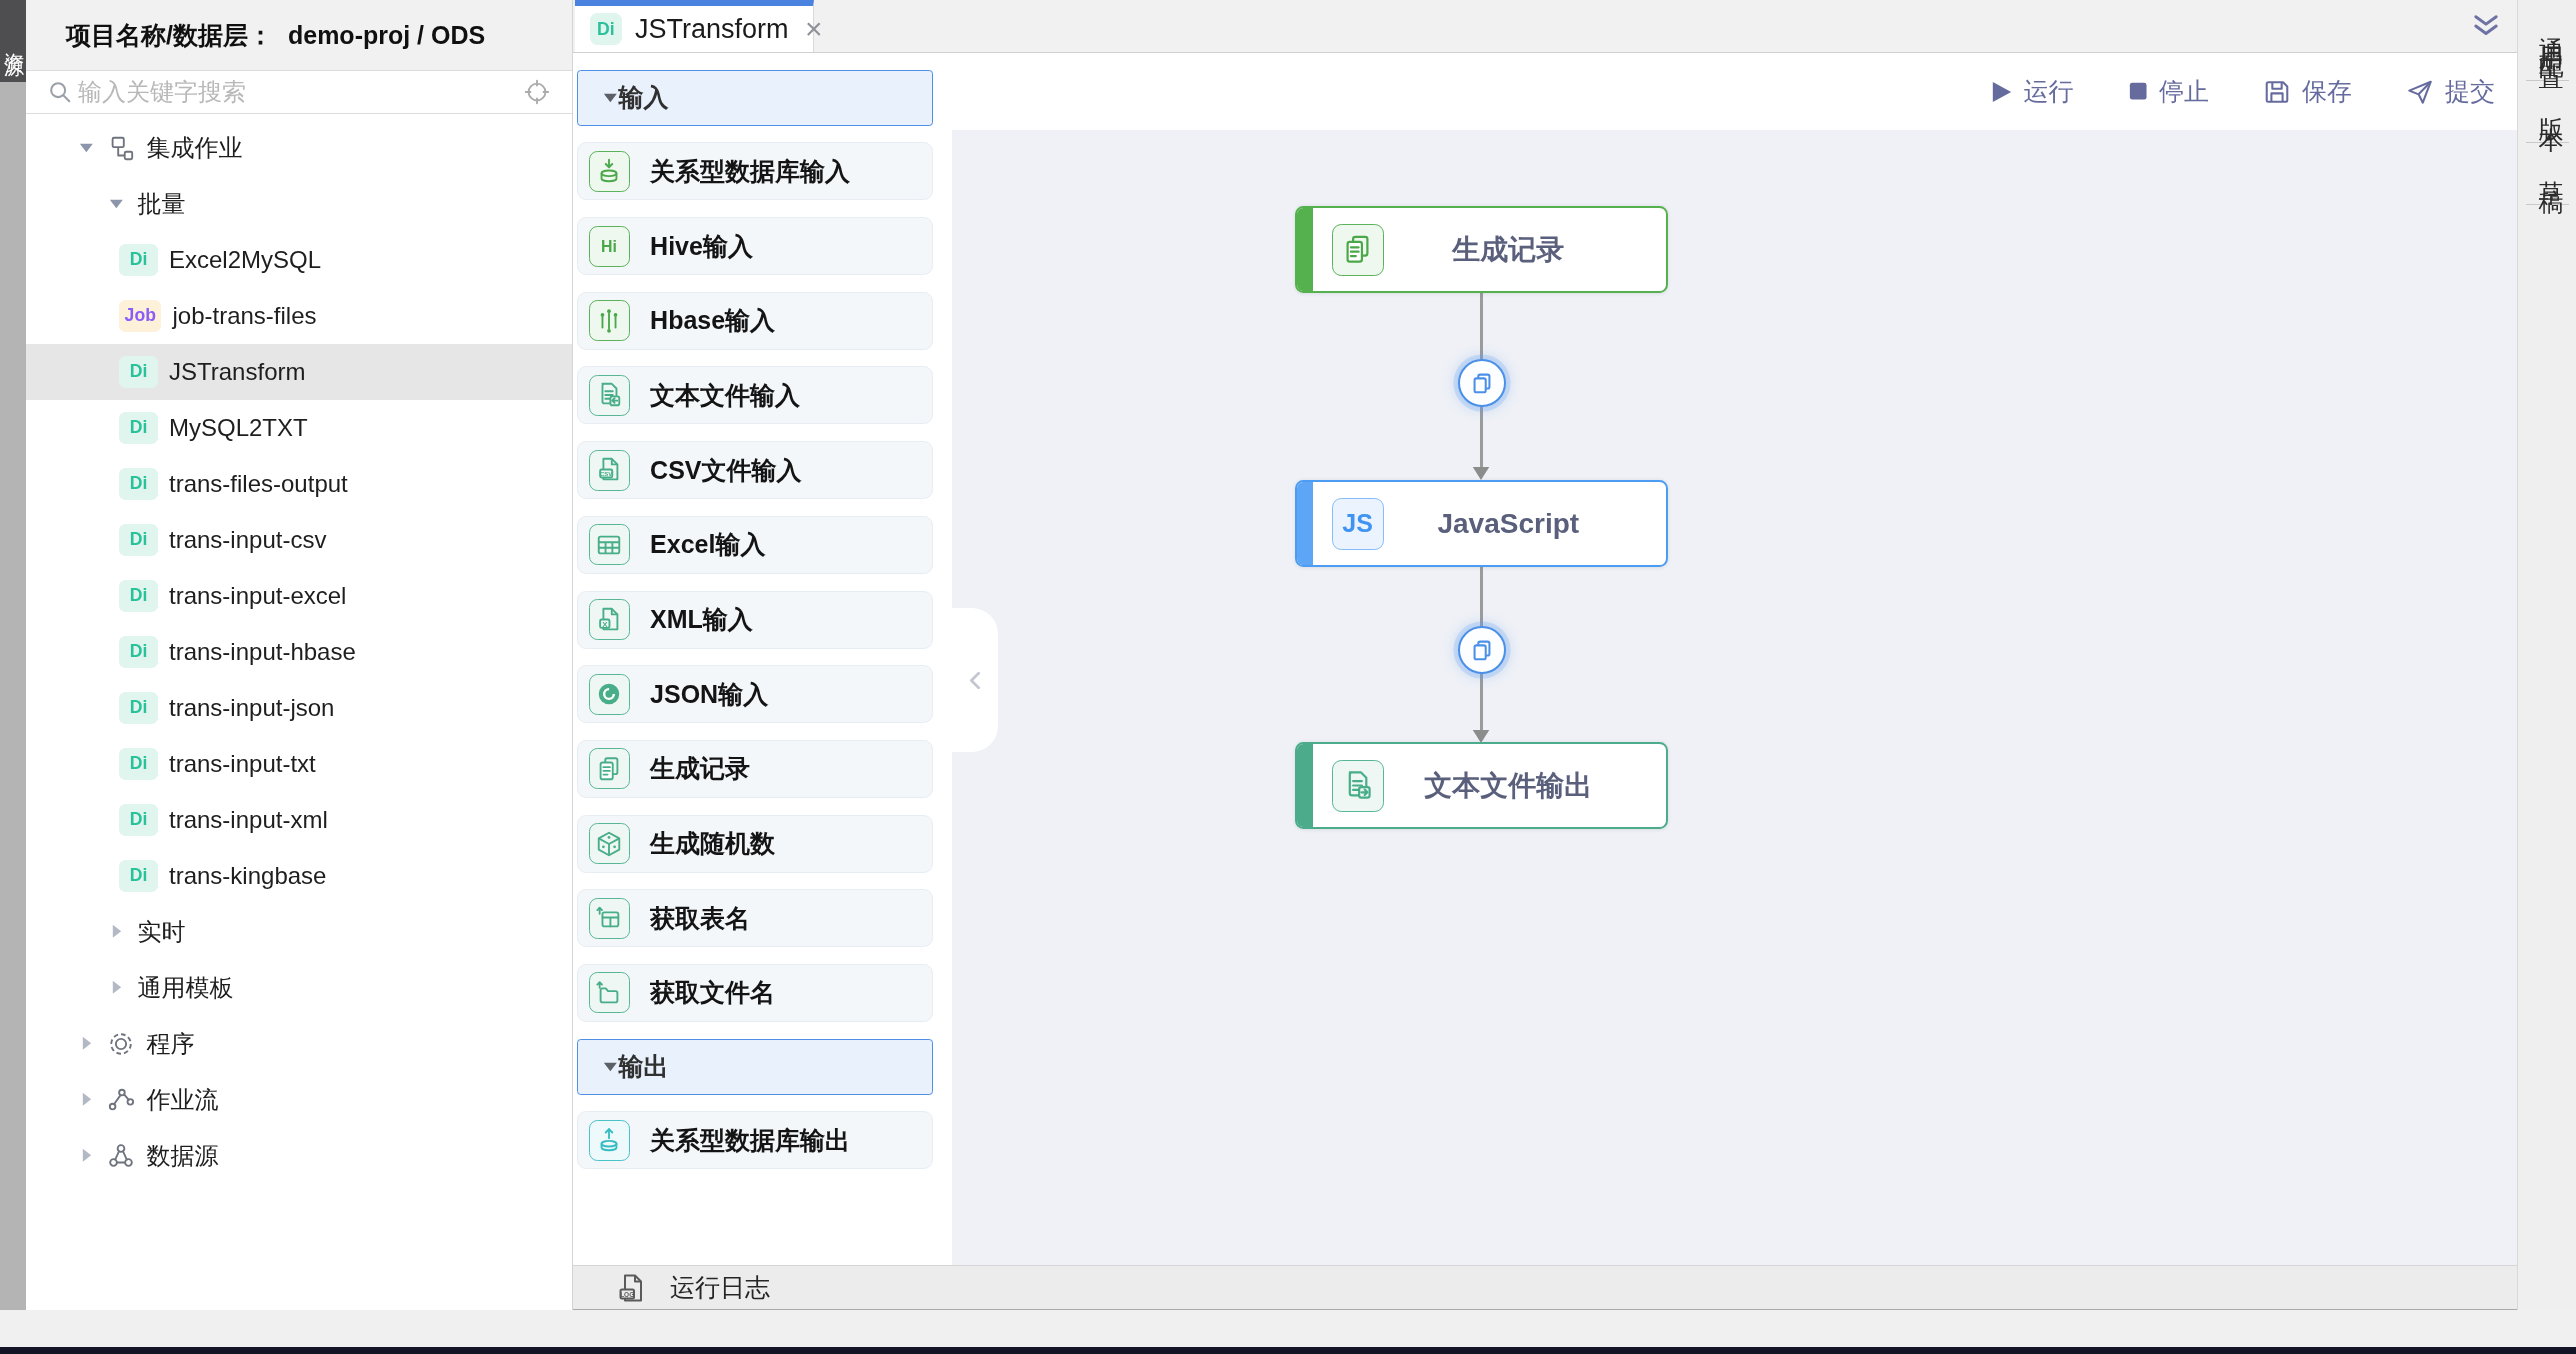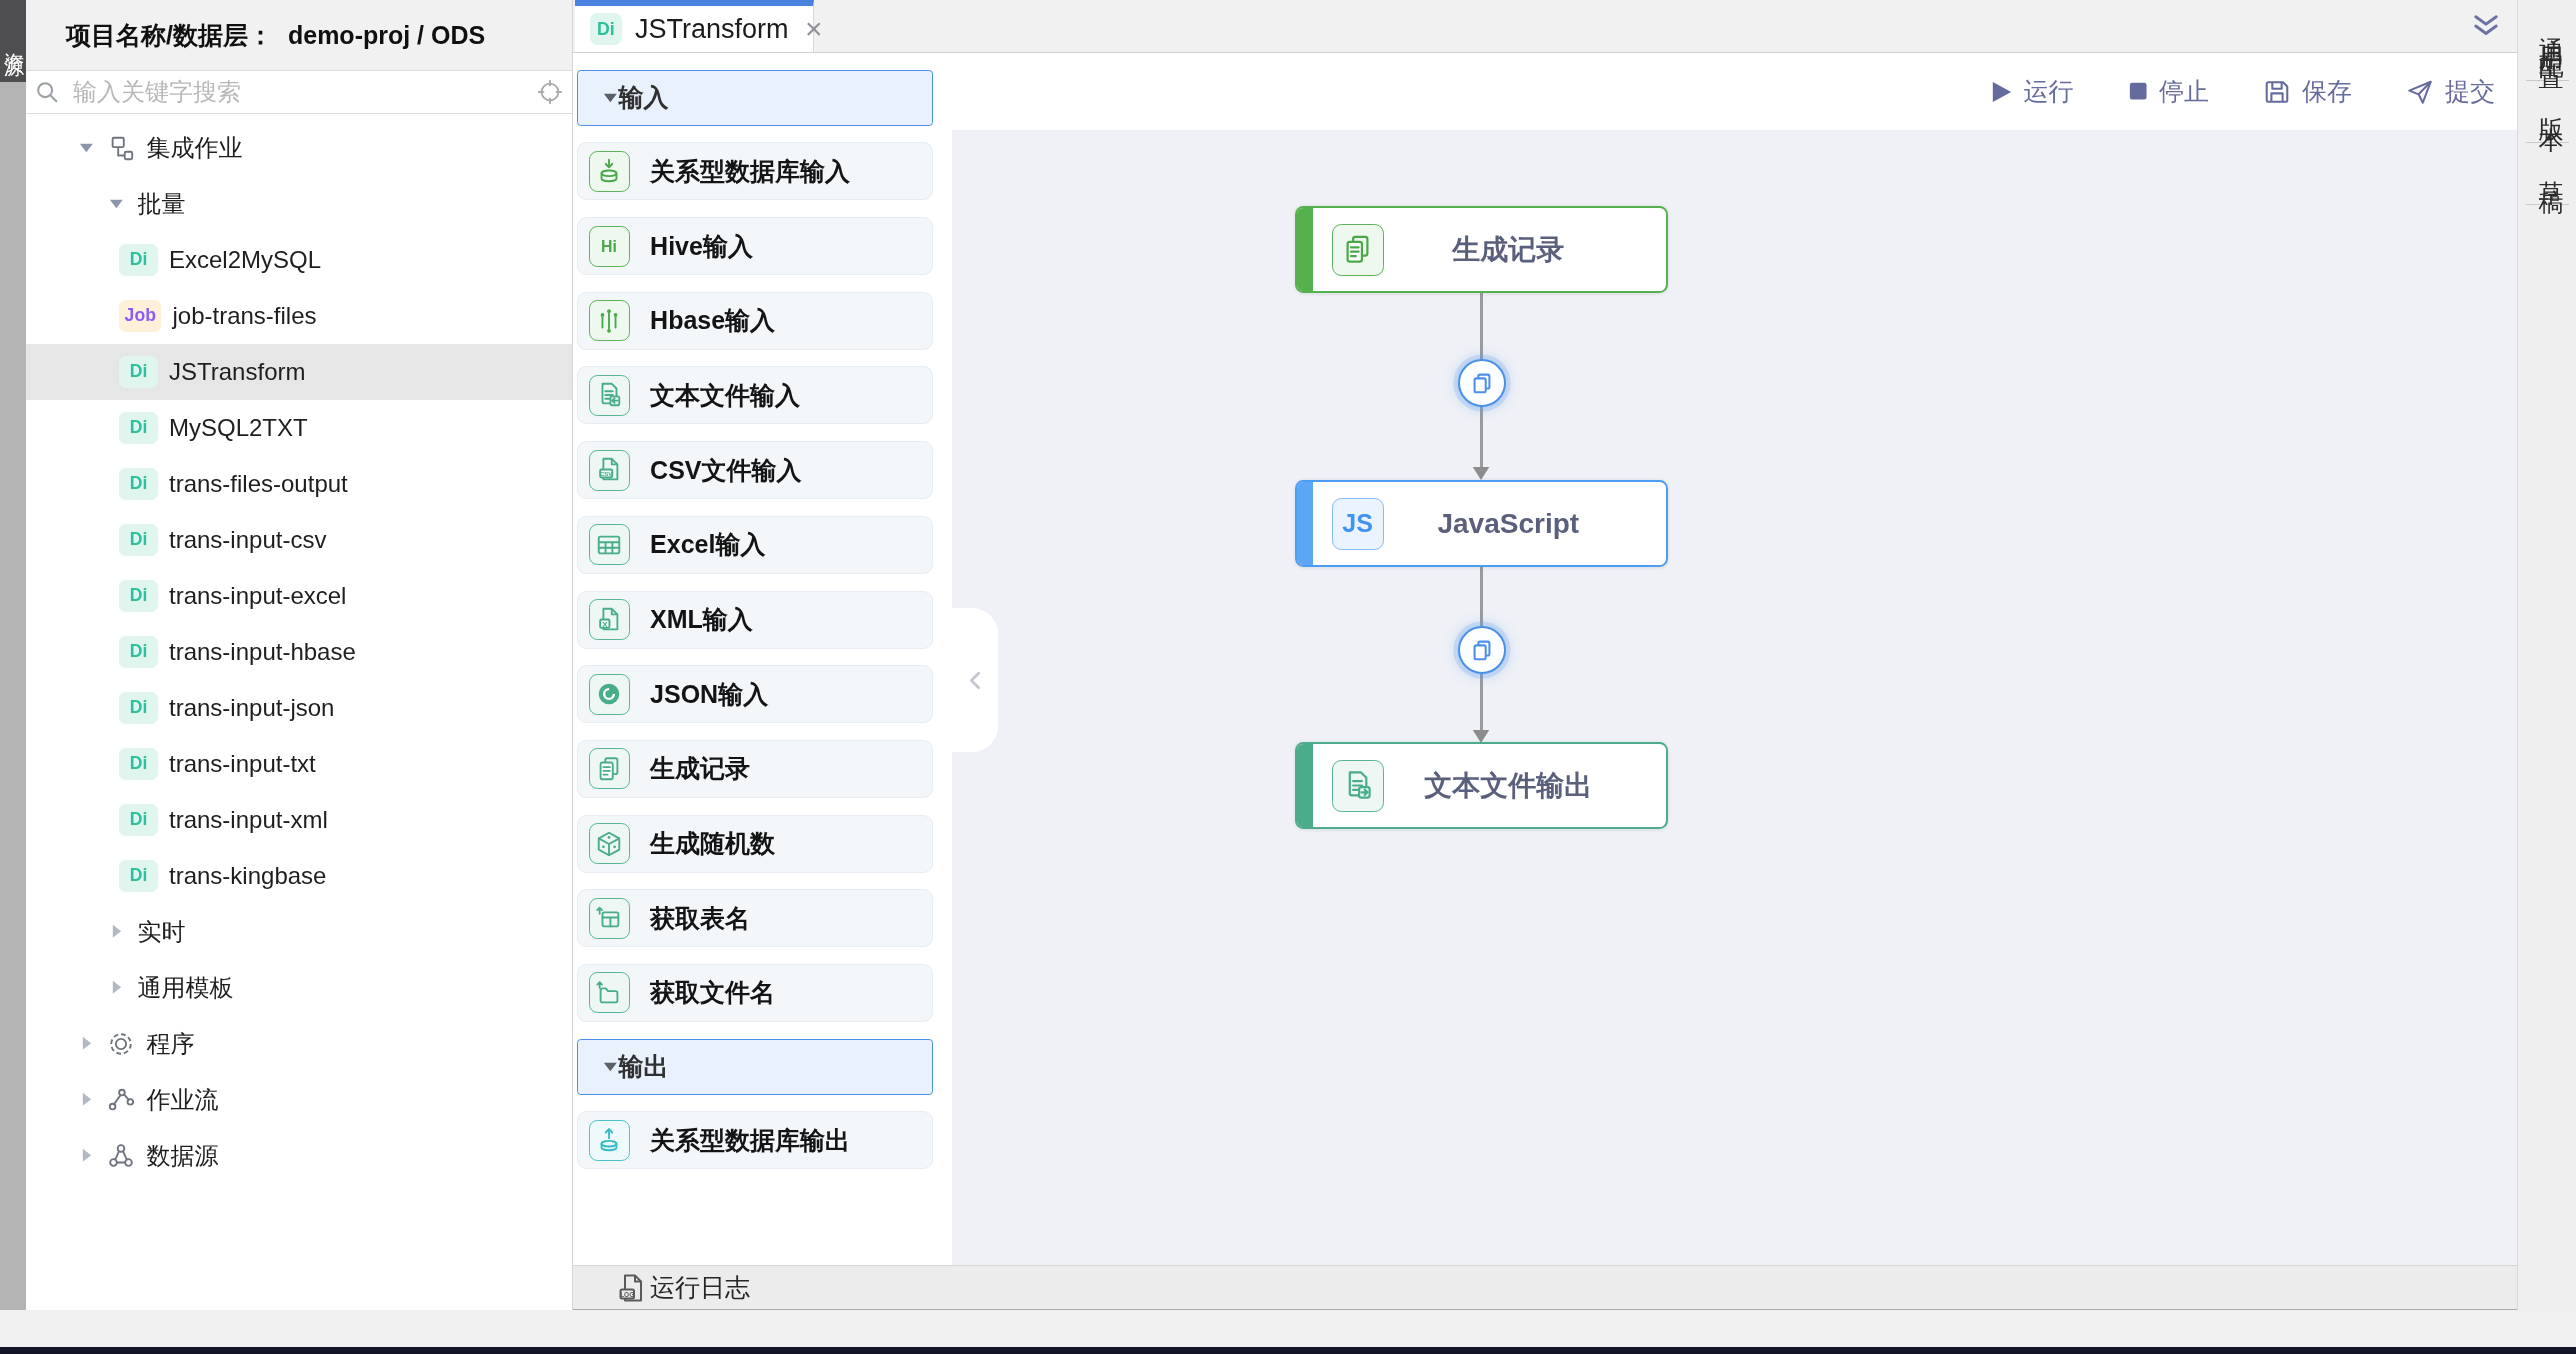--- a/index.html
+++ b/index.html
@@ -7,21 +7,21 @@
 body{font-family:"Liberation Sans","DejaVu Sans",sans-serif;background:#f0f0f0;}
 .top{display:flex;height:1310px;}
 
 
 .left-rail{width:26px;background:#b4b4b4;flex:0 0 auto;}
 .lr-tab{height:82px;background:#4e4e50;color:#fff;writing-mode:vertical-rl;letter-spacing:4.6px;font-size:20.4px;display:flex;align-items:center;justify-content:center;cursor:pointer;}
 
 
 .sidebar{width:547px;background:#fff;border-right:0.9px solid #d4d4d4;display:flex;flex-direction:column;flex:0 0 auto;}
 .sb-header{height:71px;background:#f1f1f1;border-bottom:0.9px solid #dcdcdc;display:flex;align-items:center;padding-left:40px;gap:15px;font-weight:bold;font-size:25px;color:#101010;flex:0 0 auto;}
-.sb-search{height:43px;border-bottom:0.9px solid #dcdcdc;display:flex;align-items:center;padding:0 8px;gap:13px;flex:0 0 auto;}
+.sb-search{height:43px;border-bottom:0.9px solid #dcdcdc;display:flex;align-items:center;padding:0 21px;gap:5px;flex:0 0 auto;}
 .sb-search input{flex:1;border:0;outline:none;font-size:24px;color:#333;background:transparent;font-family:inherit;}
 .sb-search input::placeholder{color:#b8b8b8;}
 .tree{flex:1;padding-top:5.6px;overflow:hidden;}
 .trow{height:56px;display:flex;align-items:center;gap:11px;font-size:24px;color:#1e1e1e;cursor:pointer;}
 .trow.sel{background:#e6e6e6;}
 .d0{padding-left:50px;}.d1{padding-left:80px;}.d2{padding-left:93px;}
 .caret{width:20.4px;display:flex;align-items:center;justify-content:center;flex:0 0 auto;}
 .ticon{width:28px;height:28px;flex:0 0 auto;}
 .badge{min-width:39px;height:32px;padding:0 5.6px;border-radius:6.5px;font-size:17.6px;font-weight:bold;display:flex;align-items:center;justify-content:center;flex:0 0 auto;}
 .badge.di{background:#e0f5ee;color:#2bc19b;}
@@ -58,21 +58,21 @@
 .nlabel{flex:1;text-align:center;font-size:28px;font-weight:bold;color:#5a5f7c;padding-right:33px;}
 .n-green{border-color:#55b14e;}.n-green .naccent{background:#55b14e;}.n-green .nicon{border-color:#5bb25b;background:#eff8ee;color:#4aa84a;}
 .n-blue{border-color:#4d9cf3;}.n-blue .naccent{background:#5da5f5;}.n-blue .nicon{border-color:#86bdf8;background:#eaf3fe;color:#3f93f2;font-weight:bold;font-size:25px;}
 .n-teal{border-color:#4bab8a;}.n-teal .naccent{background:#4bab8a;}.n-teal .nicon{border-color:#57b795;background:#eef7f3;color:#48ad89;}
 .edge{position:absolute;left:528px;width:2.8px;background:#9b9b9b;}
 .earrow{position:absolute;left:518px;}
 .linkdot{position:absolute;left:506px;width:48px;height:48px;border:2.8px solid #4a90e8;border-radius:50%;background:#fdfeff;display:flex;align-items:center;justify-content:center;box-shadow:0 0 0 4.6px rgba(90,155,240,.2),0 0 15px rgba(90,155,240,.45);cursor:pointer;}
 .pill{position:absolute;left:0;top:478px;width:46px;height:144px;background:#fff;border-radius:0 26px 26px 0;display:flex;align-items:center;justify-content:center;cursor:pointer;}
 
 
-.logbar{height:45px;background:#ececec;border-top:0.9px solid #d6d6d6;border-bottom:1.9px solid #a9a9a9;display:flex;align-items:center;gap:4px;padding-left:43px;font-size:25px;color:#262626;flex:0 0 auto;cursor:pointer;}
+.logbar{height:45px;background:#ececec;border-top:0.9px solid #d6d6d6;border-bottom:1.9px solid #a9a9a9;display:flex;align-items:center;gap:24px;padding-left:43px;font-size:25px;color:#262626;flex:0 0 auto;cursor:pointer;}
 
 
 .right-rail{width:59px;background:#efefef;border-left:0.9px solid #d9d9d9;display:flex;flex-direction:column;align-items:center;flex:0 0 auto;}
 .rtab{writing-mode:vertical-rl;letter-spacing:9.3px;font-size:25px;color:#2b2b2b;padding:16.7px 0 26px;border-bottom:0.9px solid #c9c9c9;width:43px;display:flex;justify-content:center;cursor:pointer;}
 
 .bottom-strip{height:37px;background:#f0f0f0;}
 .bottom-dark{height:7.4px;background:#141427;}
 svg{display:block;}
 </style>
 </head>

